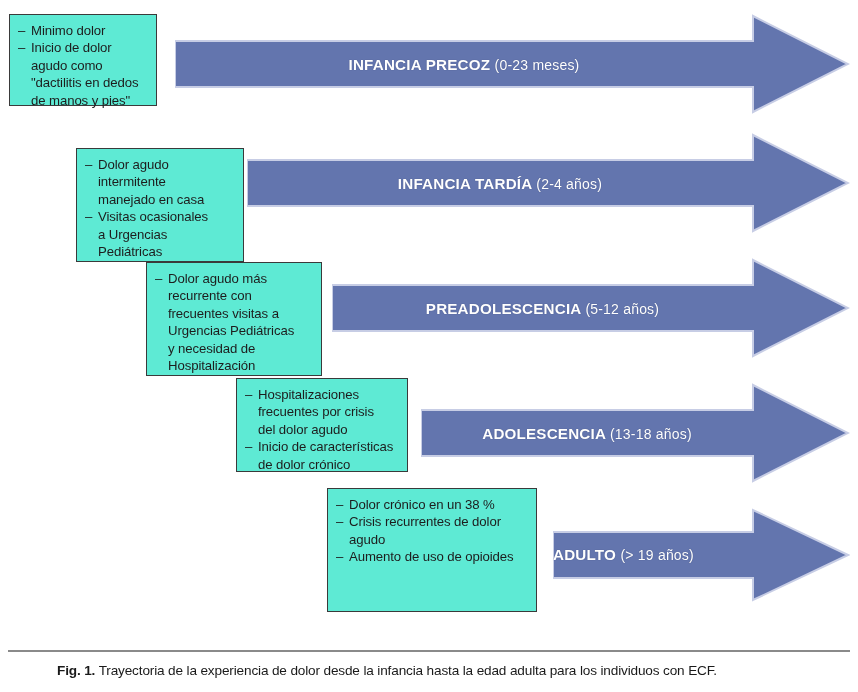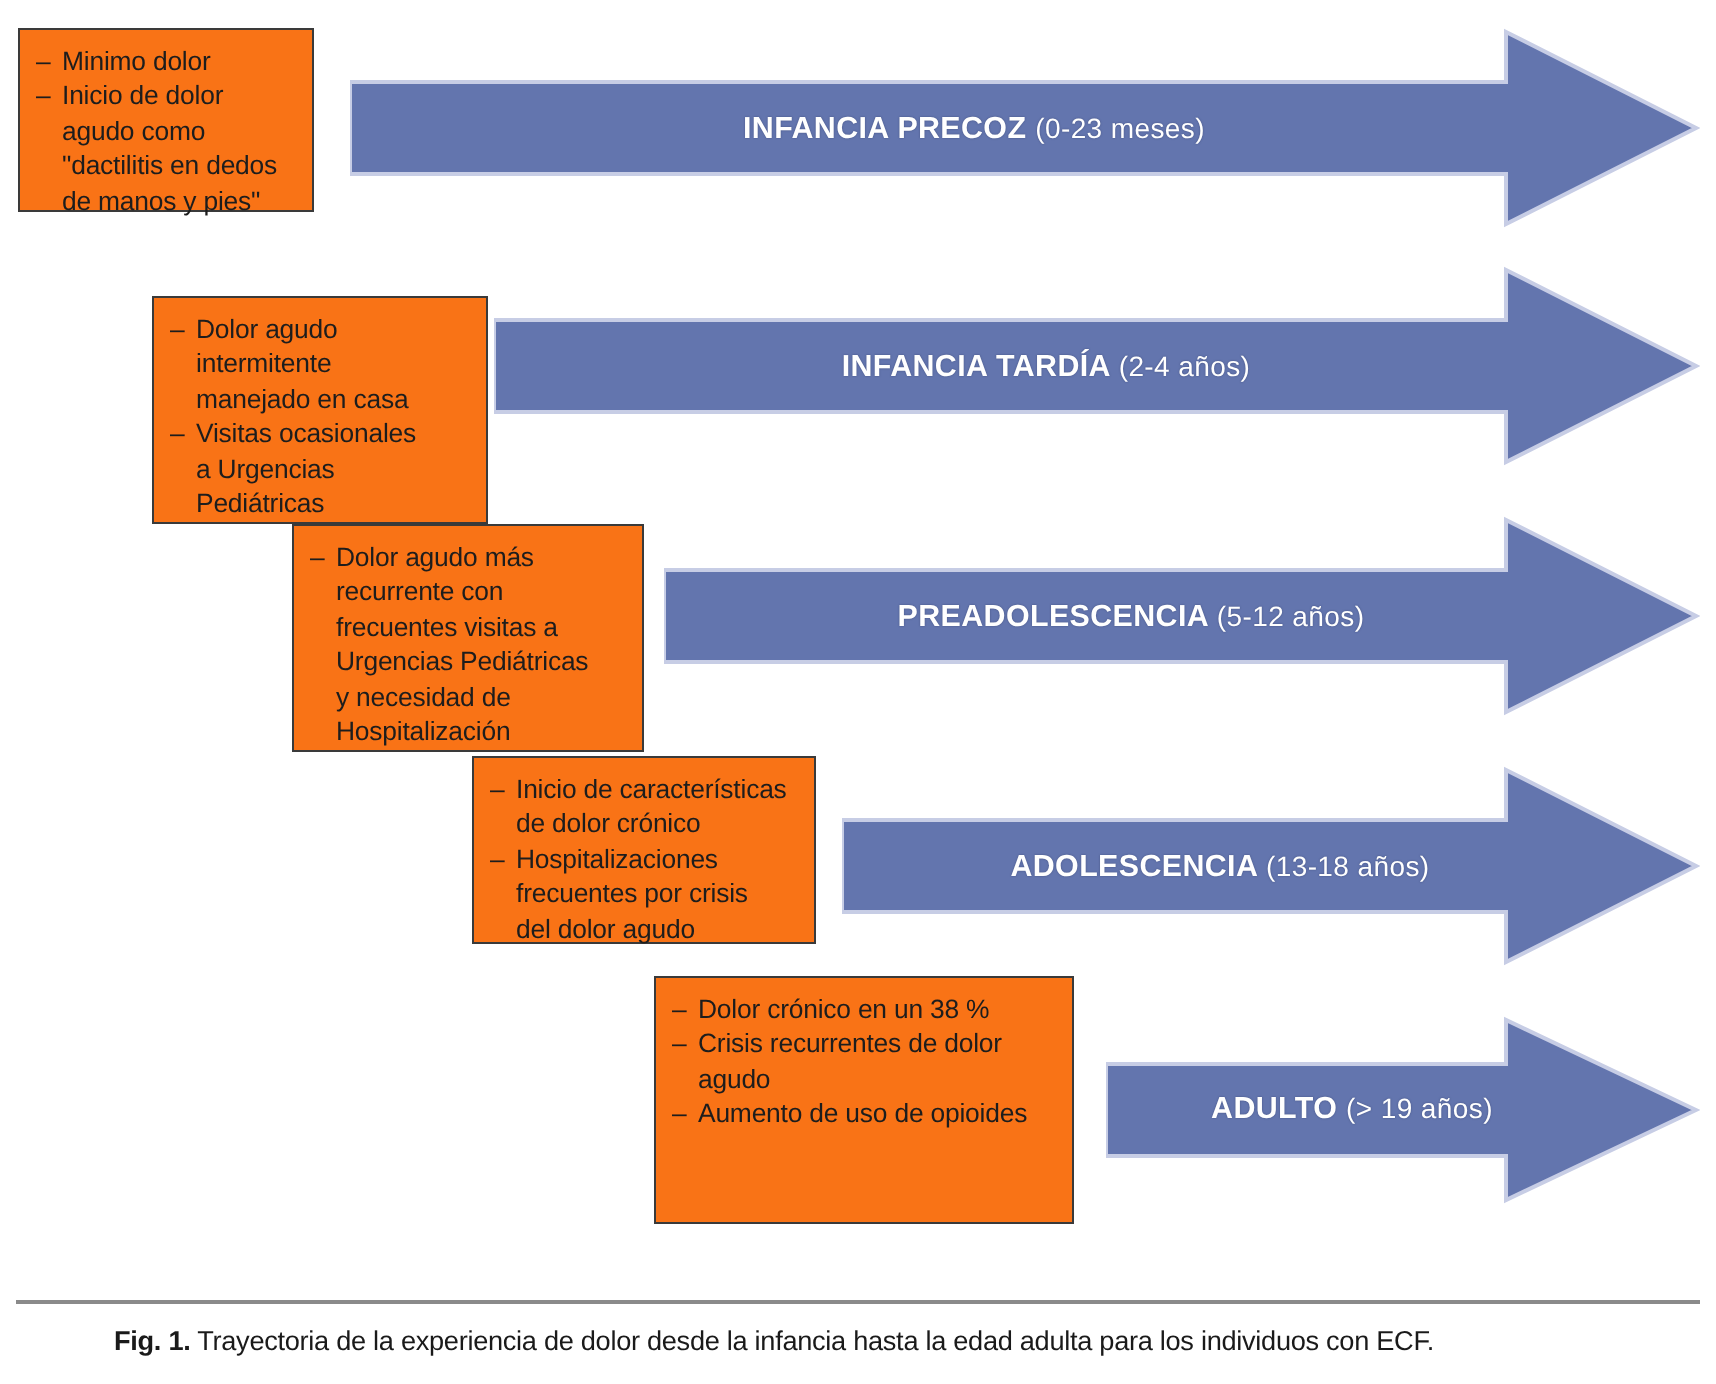--- a/index.html
+++ b/index.html
@@ -22,21 +22,21 @@
     top: 0;
     width: 858px;
     height: 636px;
   }
 
   
   .note-box {
     position: absolute;
     box-sizing: border-box;
     border: 1.5px solid #3a3a3a;
-    background: #f97316;
+    background: #5eead4;
     padding: 7px 9px 7px 8px;
     z-index: 5;
   }
   .note-list {
     margin: 0;
     padding: 0;
     list-style: none;
   }
   .note-item {
     position: relative;
@@ -66,21 +66,20 @@
   }
   .arrow-label {
     position: absolute;
     z-index: 3;
     color: #ffffff;
     font-weight: bold;
     font-size: 15.2px;
     letter-spacing: 0.2px;
     white-space: nowrap;
     text-shadow: 0 0 1px rgba(40,50,90,0.55);
-    margin-left: 23px;
   }
   .arrow-label .unit {
     font-weight: normal;
     font-size: 14px;
   }
 
   
   #caption-area {
     position: absolute;
     left: 0;
@@ -173,25 +172,25 @@
       <polygon points="0,27 421,27 421,2 516,50 421,98 421,73 0,73" fill="#6375ae" stroke="#c7cde5" stroke-width="2"></polygon>
     </svg>
   </div>
   <div class="arrow-label" style="left:332px; top:300px; width:421px; text-align:center;">
     <span>PREADOLESCENCIA</span>
     <span class="unit">(5-12 años)</span>
   </div>
 
   <div class="note-box" style="left:236px; top:378px; width:172px; height:94px;">
     <ul class="note-list">
-      <li class="note-item">Inicio de características
-de dolor crónico</li>
       <li class="note-item">Hospitalizaciones
 frecuentes por crisis
 del dolor agudo</li>
+      <li class="note-item">Inicio de características
+de dolor crónico</li>
     </ul>
   </div>
 
   <div class="arrow" style="left:421px; top:383px; width:429px; height:100px;">
     <svg viewBox="0 0 429 100" preserveAspectRatio="none">
       <polygon points="0,27 332,27 332,2 427,50 332,98 332,73 0,73" fill="#6375ae" stroke="#c7cde5" stroke-width="2"></polygon>
     </svg>
   </div>
   <div class="arrow-label" style="left:421px; top:425px; width:332px; text-align:center;">
     <span>ADOLESCENCIA</span>
@@ -205,21 +204,21 @@
 agudo</li>
       <li class="note-item">Aumento de uso de opioides</li>
     </ul>
   </div>
 
   <div class="arrow" style="left:553px; top:508px; width:297px; height:94px;">
     <svg viewBox="0 0 297 94" preserveAspectRatio="none">
       <polygon points="0,24 200,24 200,2 295,47 200,92 200,70 0,70" fill="#6375ae" stroke="#c7cde5" stroke-width="2"></polygon>
     </svg>
   </div>
-  <div class="arrow-label" style="left:553px; top:546px; width:200px; text-align:center;">
+  <div class="arrow-label" style="left:553px; top:546px; width:200px; ">
     <span>ADULTO</span>
     <span class="unit">(&gt; 19 años)</span>
   </div>
 
 </div>
 
 <div id="caption-area">
   <div id="caption-rule"></div>
   <div id="caption-text">
     <span class="caption-label">Fig. 1.</span>

